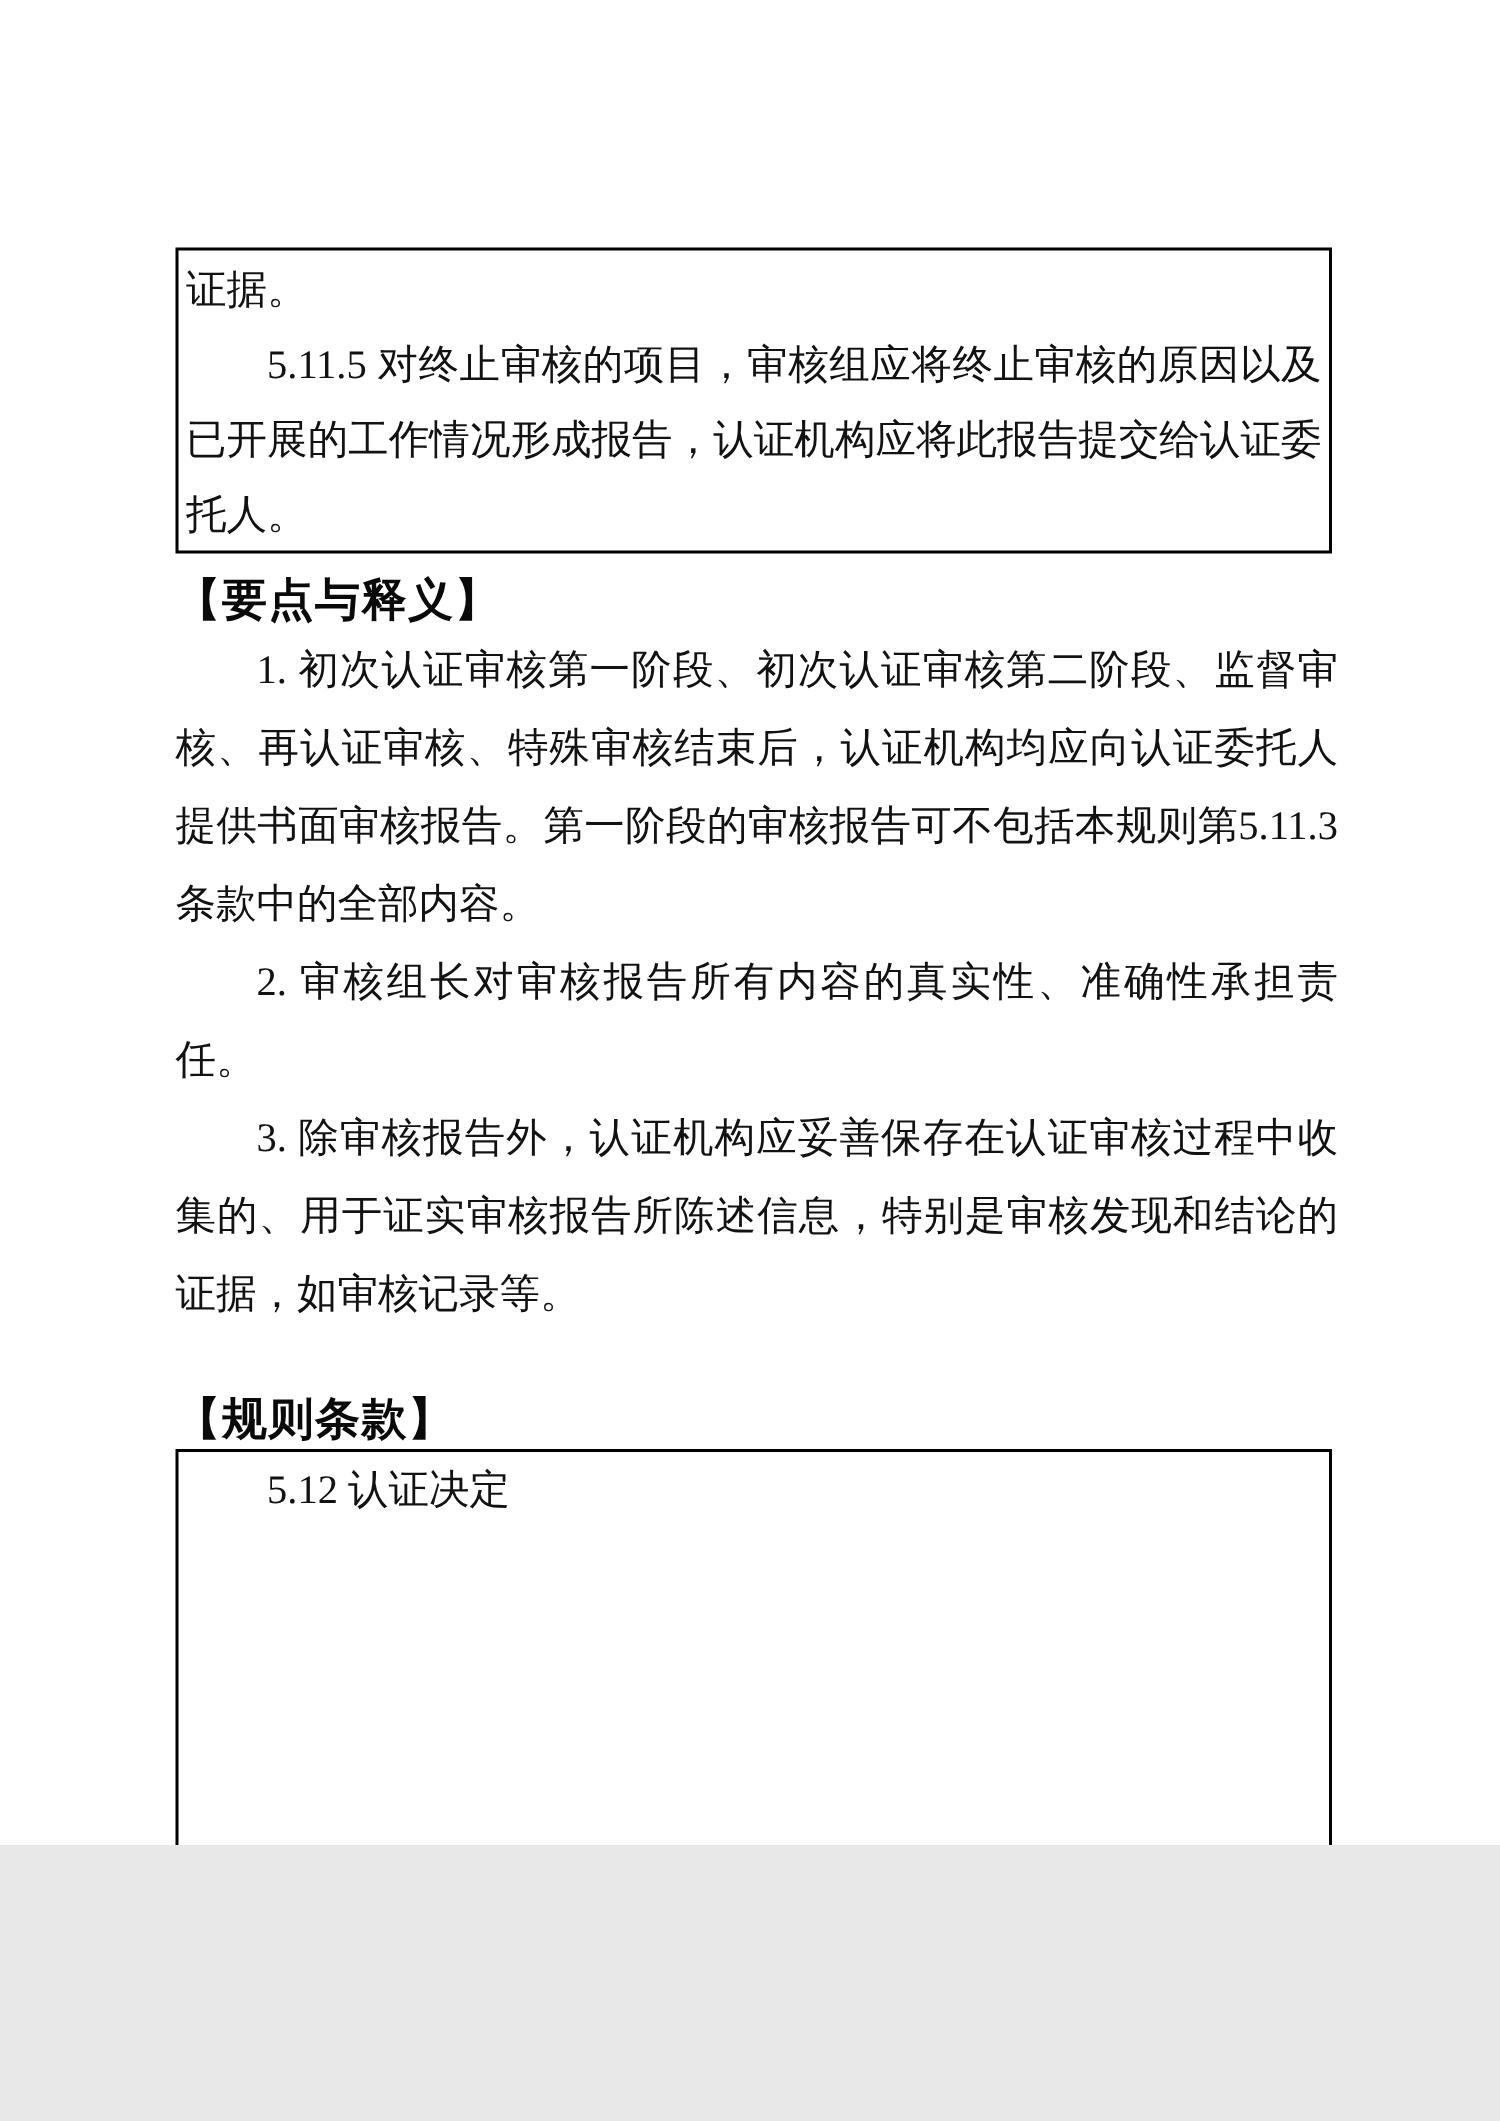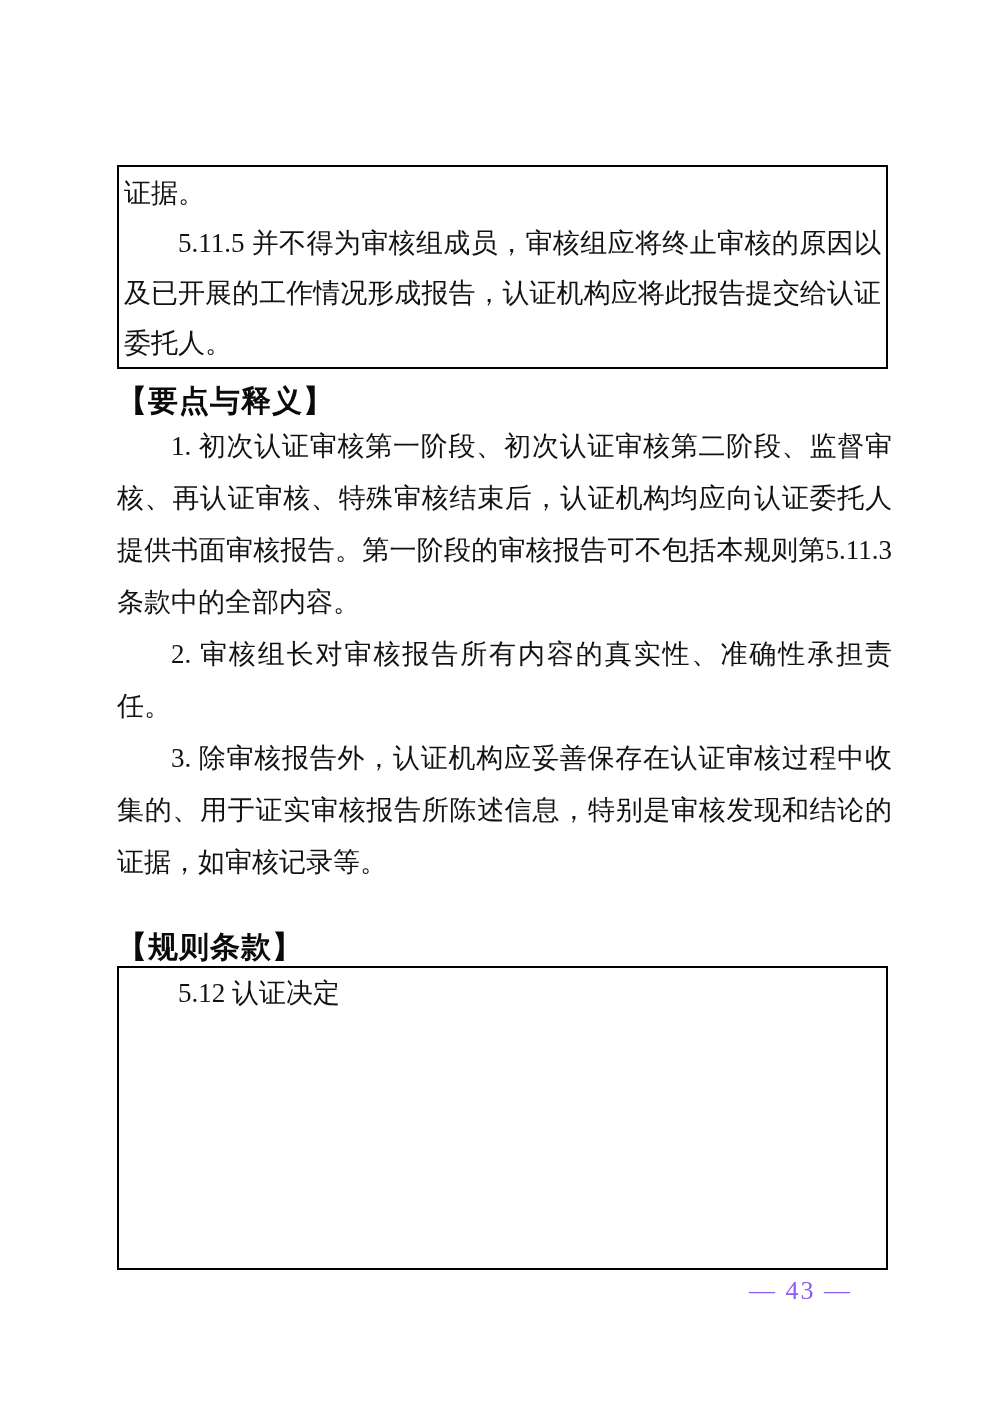--- a/index.html
+++ b/index.html
@@ -1,20 +1,20 @@
 <!DOCTYPE html>
 <html><head>
 <meta charset="utf-8">
 <style>
   * { margin: 0; padding: 0; box-sizing: border-box; }
   html, body { background: #e8e8e8; }
   .page {
     position: relative;
     width: 1000px;
-    height: 1414px;
+    height: 1230px;
     background: #ffffff;
     margin: 0 auto;
     font-family: "Liberation Serif", "DejaVu Serif", serif;
     color: #121212;
     overflow: hidden;
   }
   .rule-box {
     position: absolute;
     left: 117px;
     width: 771px;
@@ -70,21 +70,21 @@
     color: #8b5cf6;
   }
 </style>
 </head>
 <body>
 
 <div class="page">
 
   <div class="rule-box box-1">
     <p class="para no-indent">证据。</p>
-    <p class="para">5.11.5 并不得为审核组成员，审核组应将终止审核的原因以及已开展的工作情况形成报告，认证机构应将此报告提交给认证委托人。</p>
+    <p class="para">5.11.5 对终止审核的项目，审核组应将终止审核的原因以及已开展的工作情况形成报告，认证机构应将此报告提交给认证委托人。</p>
   </div>
 
   <h2 class="section-heading heading-key-points">【要点与释义】</h2>
 
   <div class="body-block">
     <p class="para">1. 初次认证审核第一阶段、初次认证审核第二阶段、监督审核、再认证审核、特殊审核结束后，认证机构均应向认证委托人提供书面审核报告。第一阶段的审核报告可不包括本规则第5.11.3 条款中的全部内容。</p>
     <p class="para">2. 审核组长对审核报告所有内容的真实性、准确性承担责任。</p>
     <p class="para">3. 除审核报告外，认证机构应妥善保存在认证审核过程中收集的、用于证实审核报告所陈述信息，特别是审核发现和结论的证据，如审核记录等。</p>
   </div>
 

